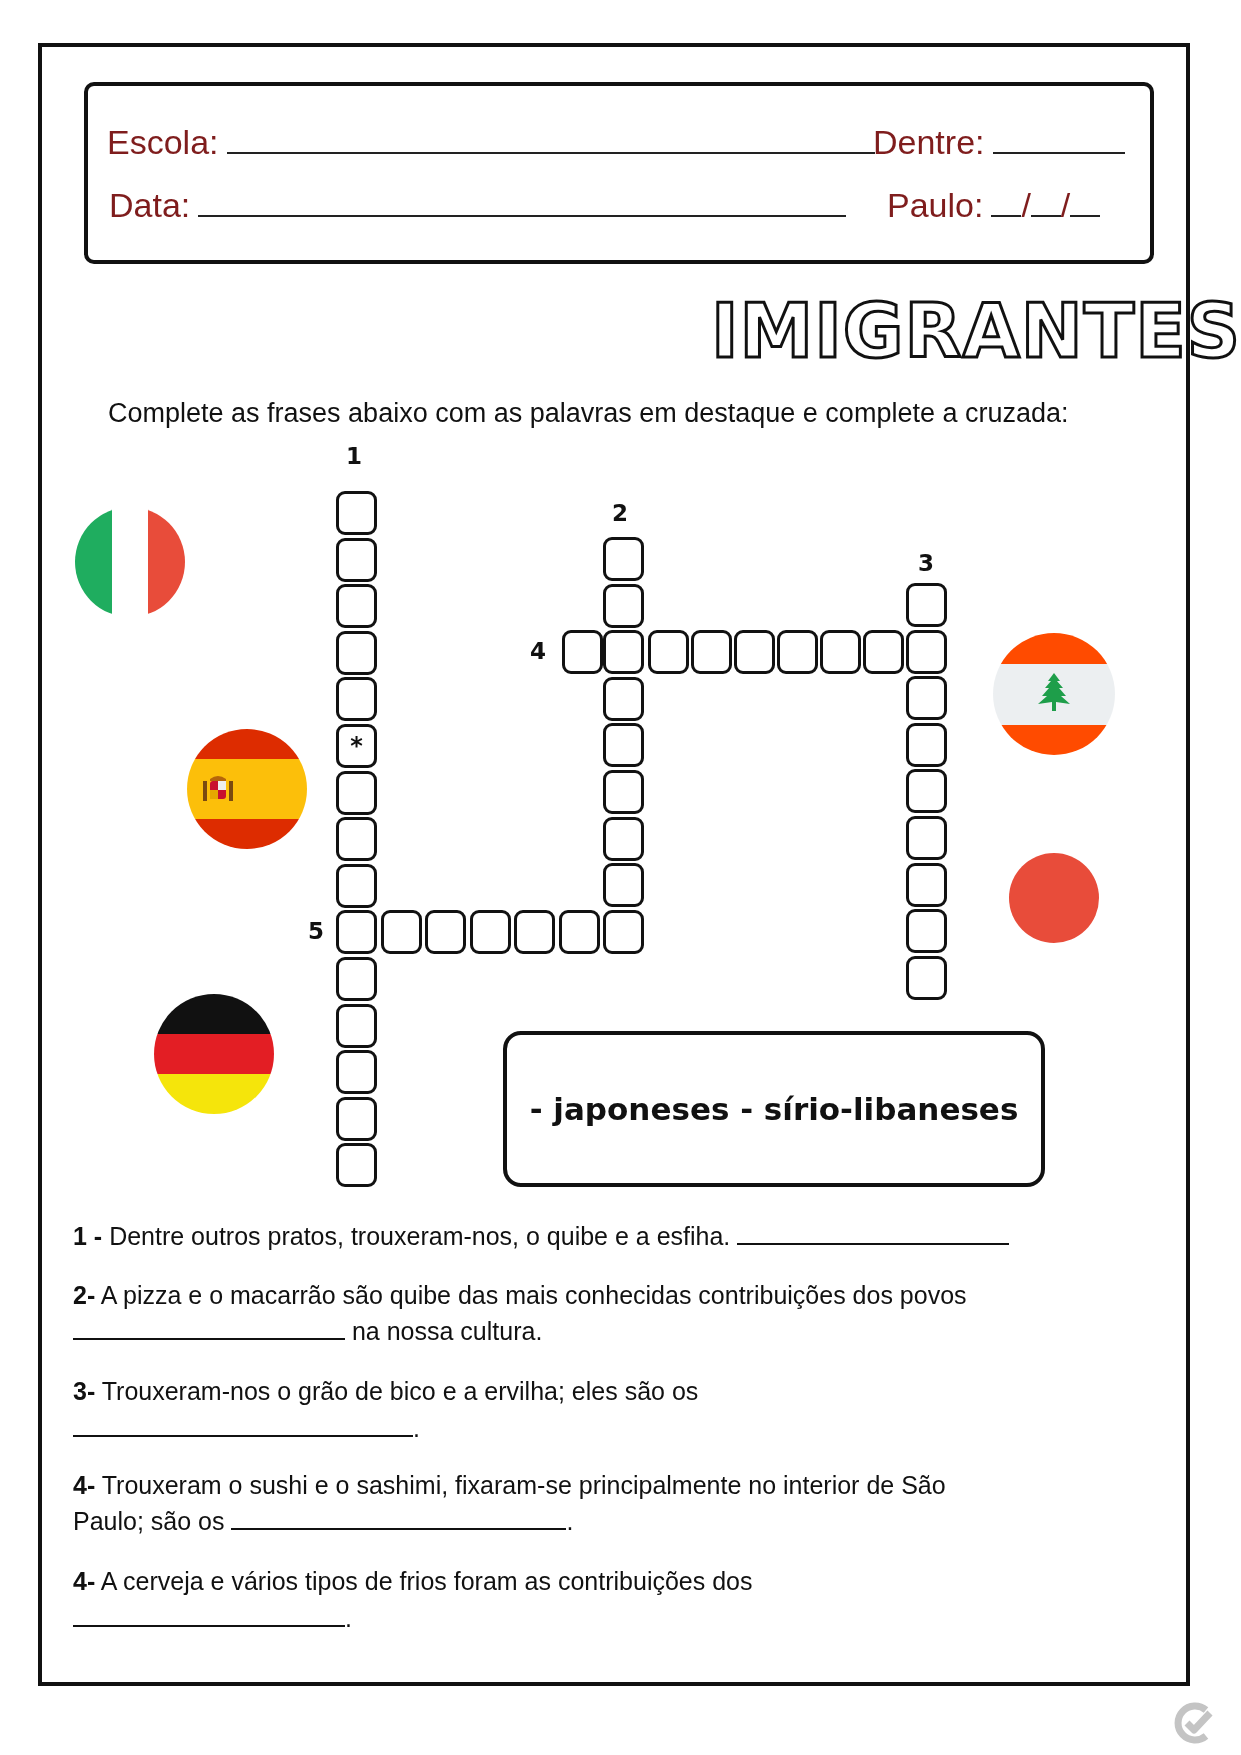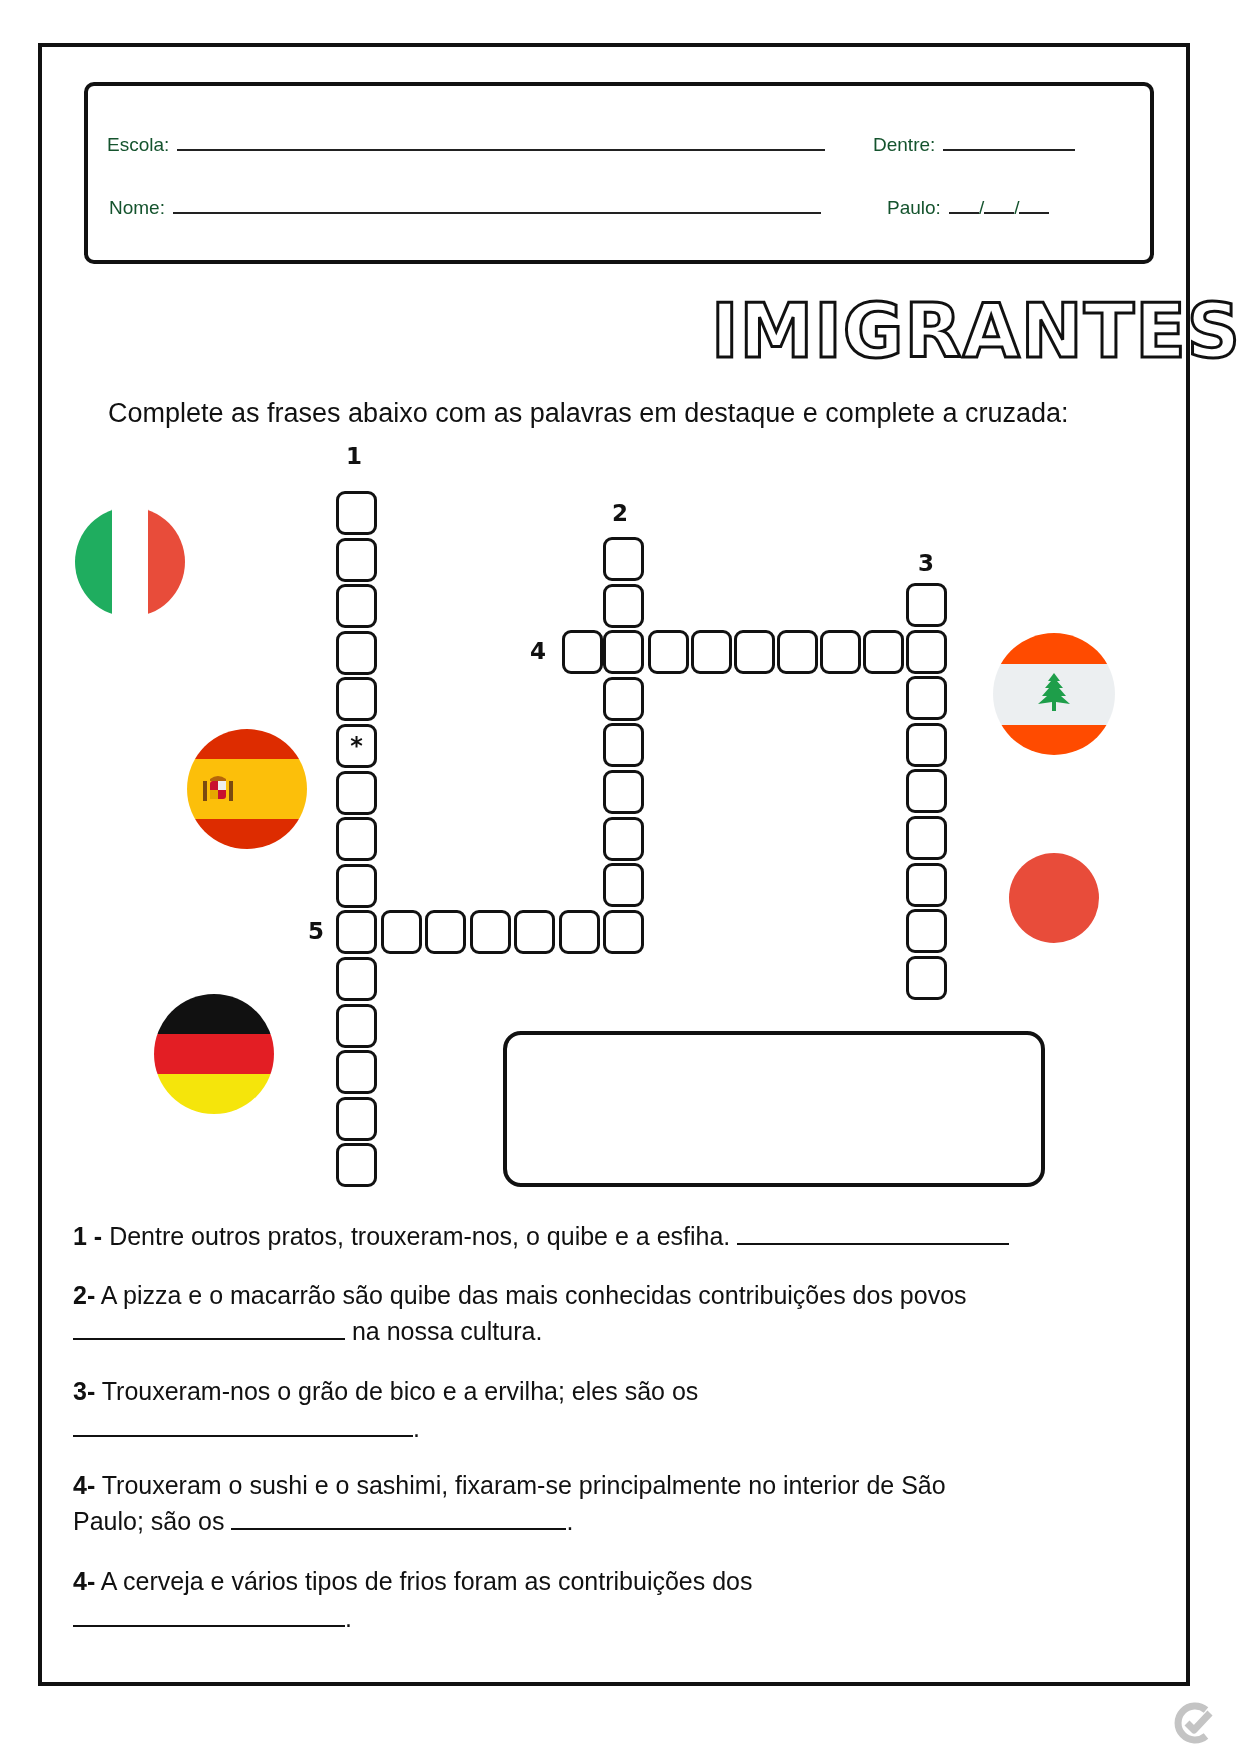--- a/index.html
+++ b/index.html
@@ -1,20 +1,20 @@
 <!DOCTYPE html>
 <html><head>
 <meta charset="utf-8">
 <style>
   html, body { margin:0; padding:0; background:#fff; }
   body { width:1241px; height:1755px; position:relative; overflow:hidden; font-family:"DejaVu Sans", sans-serif; color:#111; }
   .abs { position:absolute; }
   .page-border { left:38px; top:43px; width:1152px; height:1643px; border:4px solid #111; box-sizing:border-box; }
   .header-box { left:84px; top:82px; width:1070px; height:182px; border:4px solid #111; border-radius:10px; box-sizing:border-box; }
-  .hdr-field { font-family:"Liberation Sans", sans-serif; font-size:19px; color:#14532d; font-weight:300; white-space:nowrap; }
+  .hdr-field { font-family:"Liberation Sans", sans-serif; font-size:34px; color:#7f1d1d; font-weight:300; white-space:nowrap; }
   .hdr-line { display:inline-block; border-bottom:2px solid #222; height:26px; vertical-align:baseline; margin-left:8px; }
   .title { left:0; width:1241px; top:288px; text-align:right; font-family:"DejaVu Sans", sans-serif; font-weight:bold; font-size:74px; letter-spacing:1px; color:#fff; -webkit-text-stroke:3px #111; }
   .instruction { left:108px; top:398px; font-family:"Liberation Sans", sans-serif; font-size:27px; color:#111; white-space:nowrap; }
   .num { font-family:"DejaVu Sans", sans-serif; font-weight:bold; font-size:23px; color:#111; }
   .cell { position:absolute; width:41px; height:44px; border:3px solid #111; border-radius:9px; box-sizing:border-box; background:#fff; display:flex; align-items:center; justify-content:center; font-weight:bold; font-size:24px; }
   .flag { position:absolute; border-radius:50%; overflow:hidden; }
   .wordbox { left:503px; top:1031px; width:542px; height:156px; border:4px solid #111; border-radius:18px; box-sizing:border-box; display:flex; flex-direction:column; align-items:center; justify-content:center; font-family:"DejaVu Sans", sans-serif; font-weight:bold; font-size:31px; line-height:47px; color:#111; }
   .q { left:73px; font-family:"Liberation Sans", sans-serif; font-size:25px; color:#111; white-space:nowrap; }
   .q b { font-weight:bold; }
   .blank { display:inline-block; border-bottom:2px solid #111; height:20px; vertical-align:baseline; }
@@ -26,21 +26,21 @@
 <div class="abs page-border"></div>
 
 <div class="abs header-box"></div>
 <div class="abs hdr-field" style="left:107px; top:123px;">
   <span>Escola:</span><span class="hdr-line" style="width:648px;"></span>
 </div>
 <div class="abs hdr-field" style="left:873px; top:123px;">
   <span>Dentre:</span><span class="hdr-line" style="width:132px;"></span>
 </div>
 <div class="abs hdr-field" style="left:109px; top:186px;">
-  <span>Nome:</span><span class="hdr-line" style="width:648px;"></span>
+  <span>Data:</span><span class="hdr-line" style="width:648px;"></span>
 </div>
 <div class="abs hdr-field" style="left:887px; top:186px;">
   <span>Paulo:</span><span class="hdr-line" style="width:30px;"></span><span>/</span><span class="hdr-line" style="width:30px;margin-left:0;"></span><span>/</span><span class="hdr-line" style="width:30px;margin-left:0;"></span>
 </div>
 
 <div class="abs title">IMIGRANTES</div>
 
 <div class="abs instruction">Complete as frases abaixo com as palavras em destaque e complete a cruzada:</div>
 
 <div class="abs num" style="left:346px; top:443px;">1</div>
@@ -114,20 +114,21 @@
 <div class="flag" style="left:993px; top:633px; width:122px; height:122px; background:linear-gradient(180deg,#ff4b00 0 25%,#eceff1 25% 75%,#ff4b00 75% 100%);">
   <div style="position:absolute; left:37px; top:36px; width:48px; height:48px;">
     <svg width="48" height="48" viewBox="0 0 48 48">
         <path d="M24 4 L30 12 L27 12 L33 19 L29 19 L36 27 L31 27 L40 35 L26 33 L26 42 L22 42 L22 33 L8 35 L17 27 L12 27 L19 19 L15 19 L21 12 L18 12Z" fill="#1e9e4a"></path>
       </svg>
   </div>
 </div>
 <div class="flag" style="left:1009px; top:853px; width:90px; height:90px; background:#e84c3a;"></div>
 
 <div class="abs wordbox">
+  <div>- japoneses - sírio-libaneses</div>
 </div>
 
 <div class="abs q" style="top:1222px;">
   <b>1 -</b><span> Dentre outros pratos, trouxeram-nos, o quibe e a esfiha. </span><span class="blank" style="width:272px;"></span>
 </div>
 
 <div class="abs q" style="top:1281px;">
   <b>2-</b><span> A pizza e o macarrão são quibe das mais conhecidas contribuições dos povos</span>
 </div>
 <div class="abs q" style="top:1317px;">

